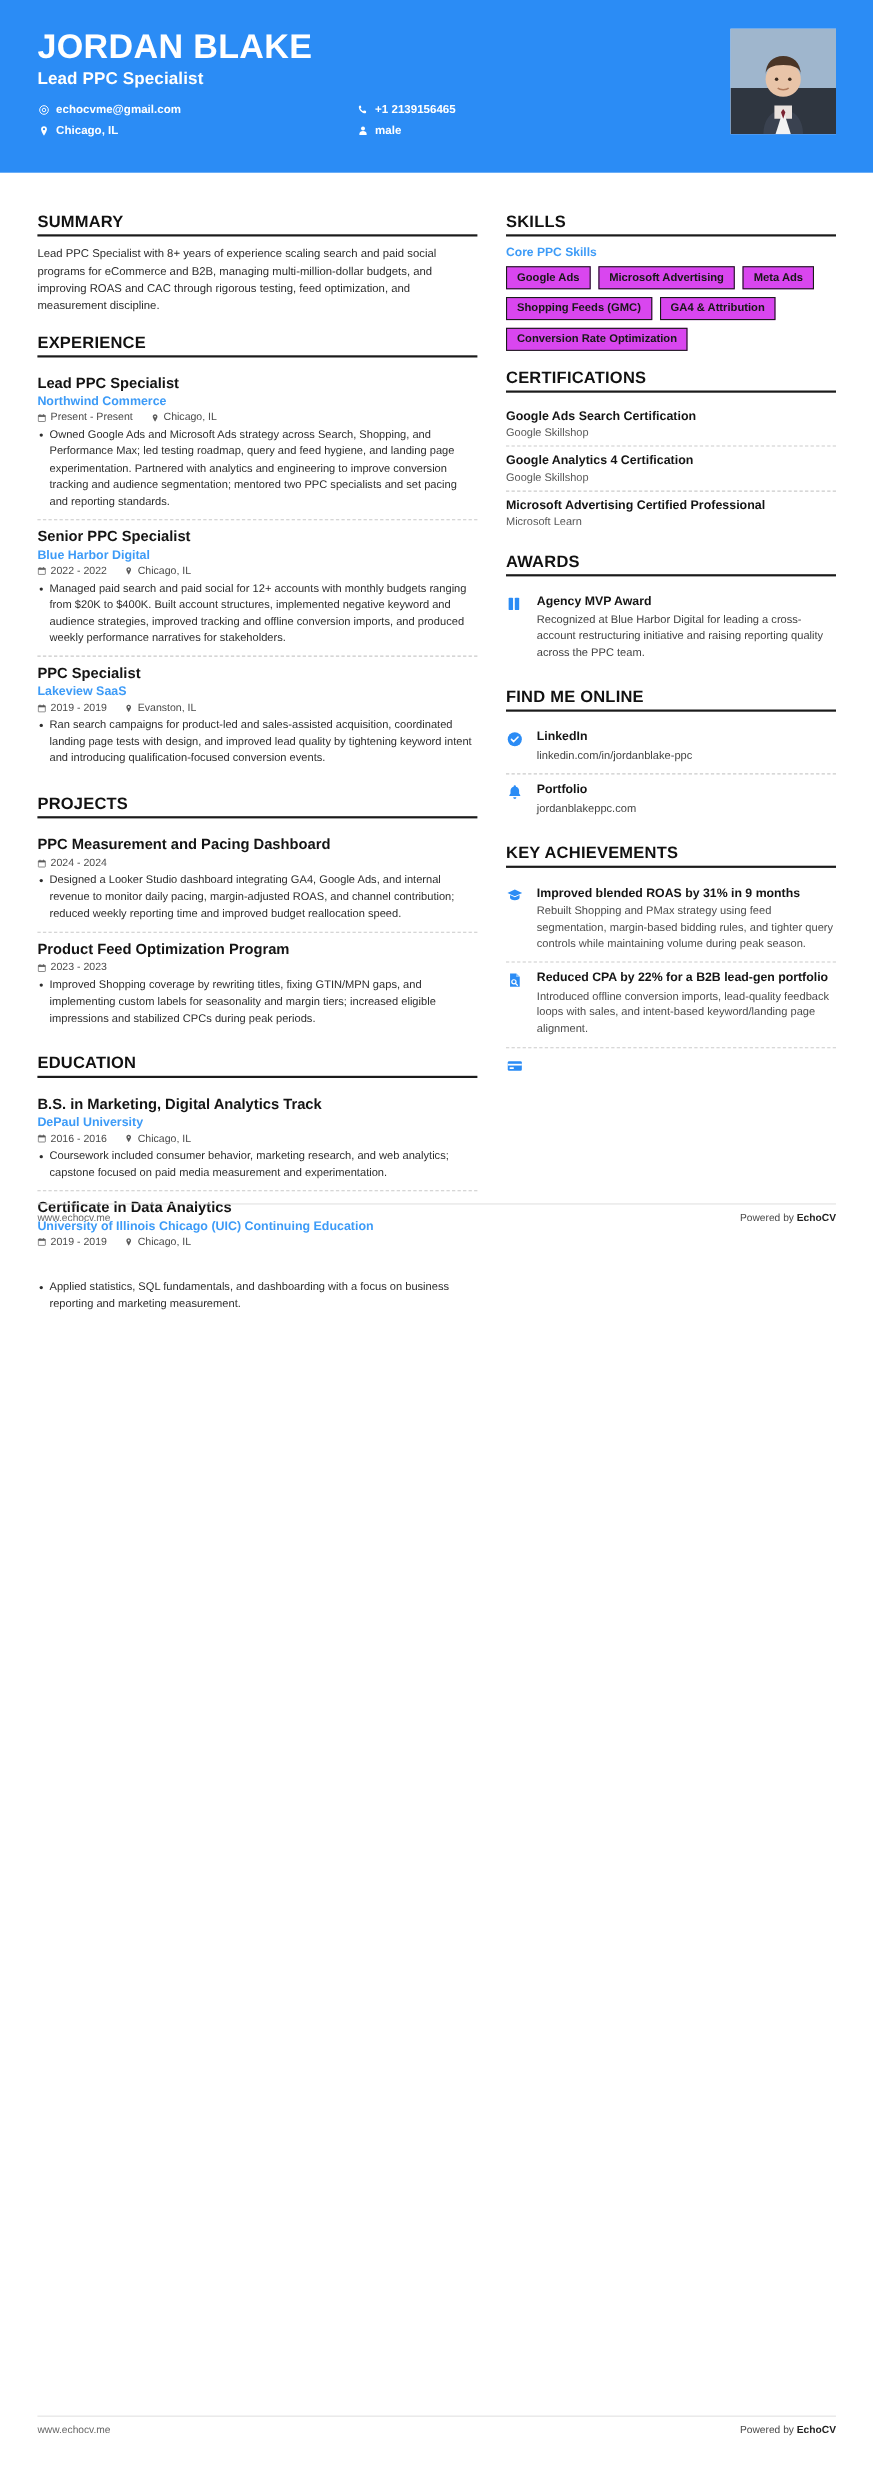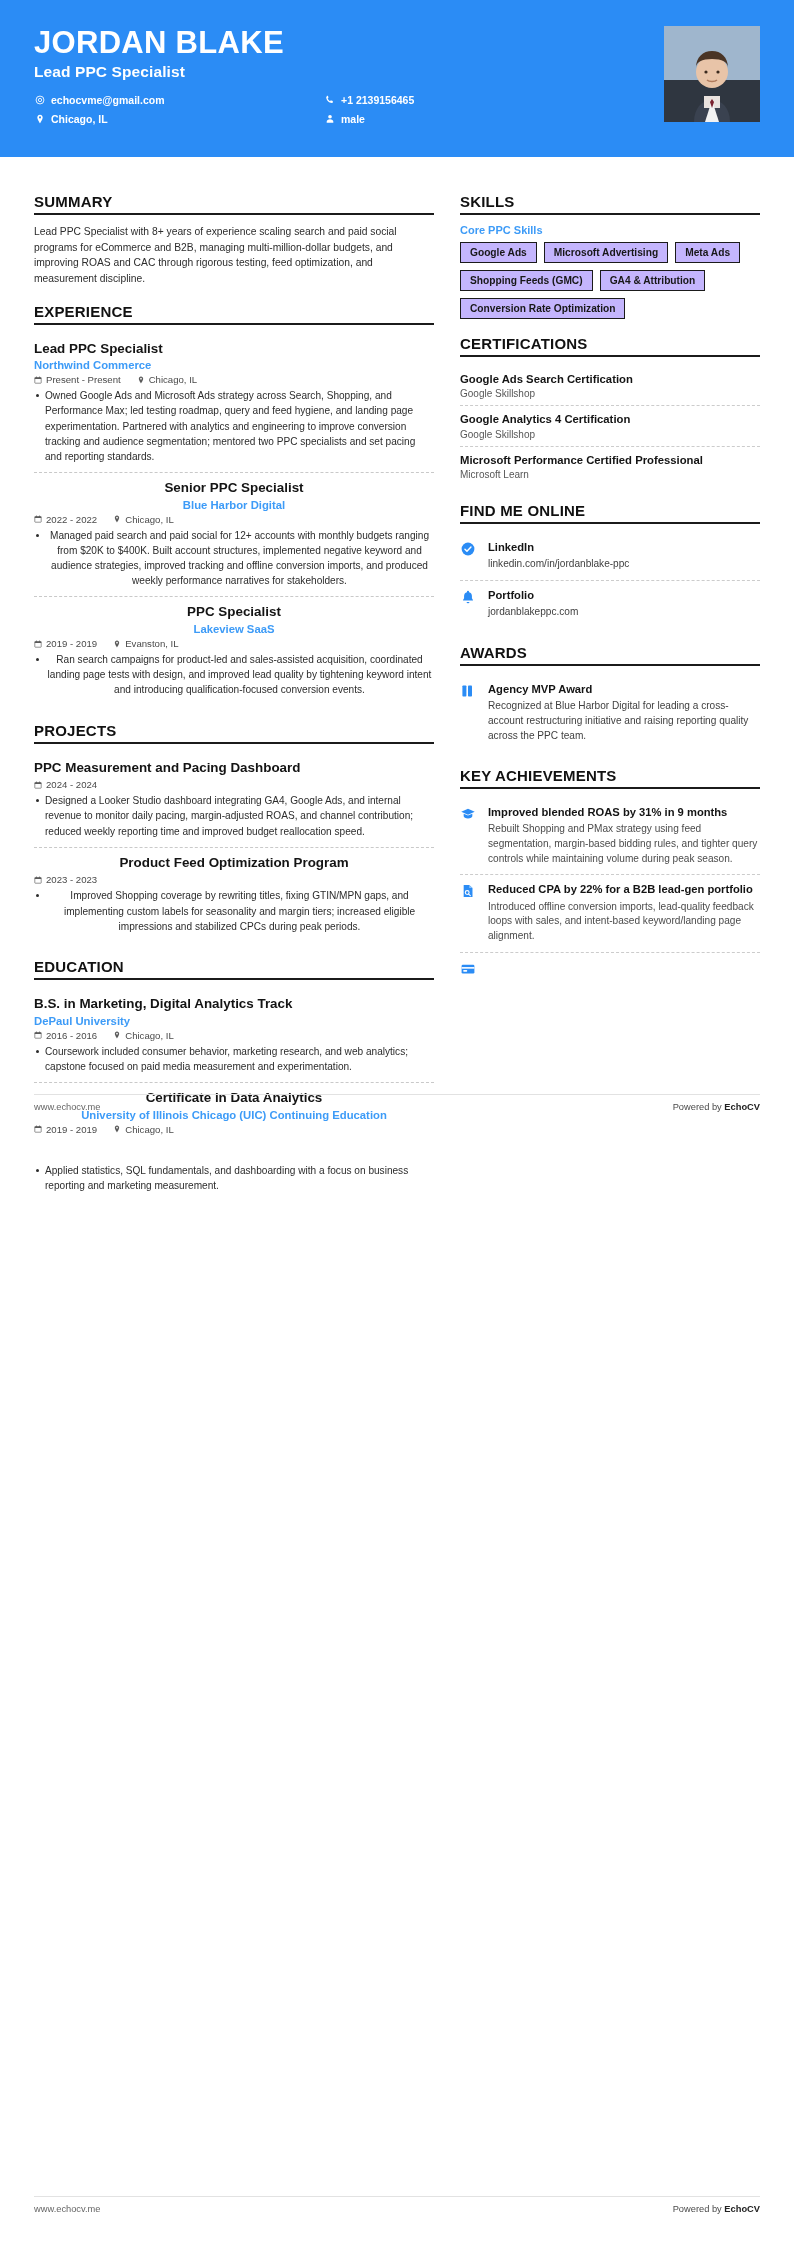--- a/index.html
+++ b/index.html
@@ -87,21 +87,21 @@
   }
 
   .body-text {
     font-size: 10.3px;
     line-height: 1.52;
     color: #2c2c2c;
   }
 
   
   .entry { padding: 7px 0 8px 0; }
-  .entry + .entry { border-top: 1px dashed #c9c9c9; text-align: center; }
+  .entry + .entry { border-top: 1px dashed #c9c9c9; }
   .entry:first-child { padding-top: 2px; }
   .e-title {
     font-size: 13.4px;
     font-weight: bold;
     color: #141414;
     line-height: 1.25;
   }
   .e-org {
     font-size: 11.3px;
     font-weight: bold;
@@ -145,21 +145,21 @@
     color: #3d9bf7;
     margin-bottom: 6px;
   }
   .chips { display: flex; flex-wrap: wrap; gap: 7px; }
   .chip {
     border: 1.3px solid #1b1b1b;
     padding: 4px 9px;
     font-size: 10.2px;
     font-weight: bold;
     color: #171717;
-    background: #c4b5fd;
+    background: #d946ef;
     white-space: nowrap;
   }
 
   
   .cert { padding: 6px 0 6px 0; }
   .cert + .cert { border-top: 1px dashed #cccccc; }
   .cert:first-child { padding-top: 2px; }
   .cert-name { font-size: 11.3px; font-weight: bold; color: #141414; line-height: 1.27; }
   .cert-issuer { font-size: 10px; color: #575757; margin-top: 2px; }
 
@@ -495,67 +495,67 @@
         <div class="sec-h">CERTIFICATIONS</div>
         <div class="cert">
           <div class="cert-name">Google Ads Search Certification</div>
           <div class="cert-issuer">Google Skillshop</div>
         </div>
         <div class="cert">
           <div class="cert-name">Google Analytics 4 Certification</div>
           <div class="cert-issuer">Google Skillshop</div>
         </div>
         <div class="cert">
-          <div class="cert-name">Microsoft Performance Certified Professional</div>
+          <div class="cert-name">Microsoft Advertising Certified Professional</div>
           <div class="cert-issuer">Microsoft Learn</div>
-        </div>
-      </div>
-
-      <div class="sec">
-        <div class="sec-h">FIND ME ONLINE</div>
-
-        <div class="ilist-item">
-          <span class="il-icon">
-            <svg width="16" height="16" viewBox="0 0 20 20">
-              <circle cx="10" cy="10" r="8" fill="#2b8cf5"></circle>
-              <path d="M6.2 10.2l2.5 2.5 5-5.2" stroke="#ffffff" stroke-width="1.8" fill="none" stroke-linecap="round" stroke-linejoin="round"></path>
-            </svg>
-          </span>
-          <div class="il-body">
-            <div class="il-title">LinkedIn</div>
-            <div class="il-sub">linkedin.com/in/jordanblake-ppc</div>
-          </div>
-        </div>
-
-        <div class="ilist-item">
-          <span class="il-icon">
-            <svg width="16" height="16" viewBox="0 0 20 20" fill="#2b8cf5">
-              <path d="M10 2.2a1.3 1.3 0 0 1 1.3 1.3v.5a4.9 4.9 0 0 1 3.6 4.7v3l1.3 1.9v.9H3.8v-.9L5.1 11.7v-3a4.9 4.9 0 0 1 3.6-4.7v-.5A1.3 1.3 0 0 1 10 2.2z"></path>
-              <path d="M8.2 16.1h3.6a1.8 1.8 0 0 1-3.6 0z"></path>
-            </svg>
-          </span>
-          <div class="il-body">
-            <div class="il-title">Portfolio</div>
-            <div class="il-sub">jordanblakeppc.com</div>
-          </div>
         </div>
       </div>
 
       <div class="sec">
         <div class="sec-h">AWARDS</div>
         <div class="ilist-item">
           <span class="il-icon">
             <svg width="16" height="16" viewBox="0 0 20 20" fill="#2b8cf5">
               <rect x="3" y="3" width="5" height="14" rx="1"></rect>
               <rect x="10" y="3" width="5" height="14" rx="1"></rect>
             </svg>
           </span>
           <div class="il-body">
             <div class="il-title">Agency MVP Award</div>
             <div class="il-sub">Recognized at Blue Harbor Digital for leading a cross-account restructuring initiative and raising reporting quality across the PPC team.</div>
+          </div>
+        </div>
+      </div>
+
+      <div class="sec">
+        <div class="sec-h">FIND ME ONLINE</div>
+
+        <div class="ilist-item">
+          <span class="il-icon">
+            <svg width="16" height="16" viewBox="0 0 20 20">
+              <circle cx="10" cy="10" r="8" fill="#2b8cf5"></circle>
+              <path d="M6.2 10.2l2.5 2.5 5-5.2" stroke="#ffffff" stroke-width="1.8" fill="none" stroke-linecap="round" stroke-linejoin="round"></path>
+            </svg>
+          </span>
+          <div class="il-body">
+            <div class="il-title">LinkedIn</div>
+            <div class="il-sub">linkedin.com/in/jordanblake-ppc</div>
+          </div>
+        </div>
+
+        <div class="ilist-item">
+          <span class="il-icon">
+            <svg width="16" height="16" viewBox="0 0 20 20" fill="#2b8cf5">
+              <path d="M10 2.2a1.3 1.3 0 0 1 1.3 1.3v.5a4.9 4.9 0 0 1 3.6 4.7v3l1.3 1.9v.9H3.8v-.9L5.1 11.7v-3a4.9 4.9 0 0 1 3.6-4.7v-.5A1.3 1.3 0 0 1 10 2.2z"></path>
+              <path d="M8.2 16.1h3.6a1.8 1.8 0 0 1-3.6 0z"></path>
+            </svg>
+          </span>
+          <div class="il-body">
+            <div class="il-title">Portfolio</div>
+            <div class="il-sub">jordanblakeppc.com</div>
           </div>
         </div>
       </div>
 
       <div class="sec">
         <div class="sec-h">KEY ACHIEVEMENTS</div>
 
         <div class="ilist-item">
           <span class="il-icon">
             <svg width="16" height="16" viewBox="0 0 20 20" fill="#2b8cf5">

